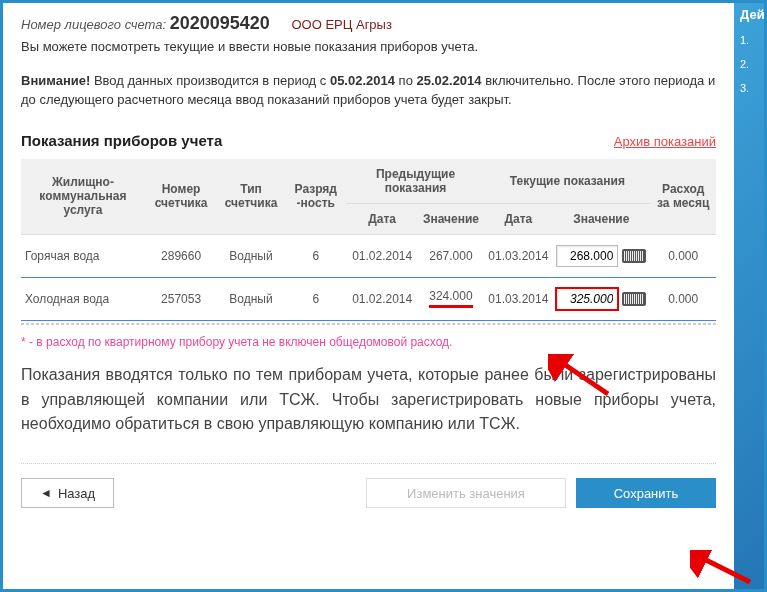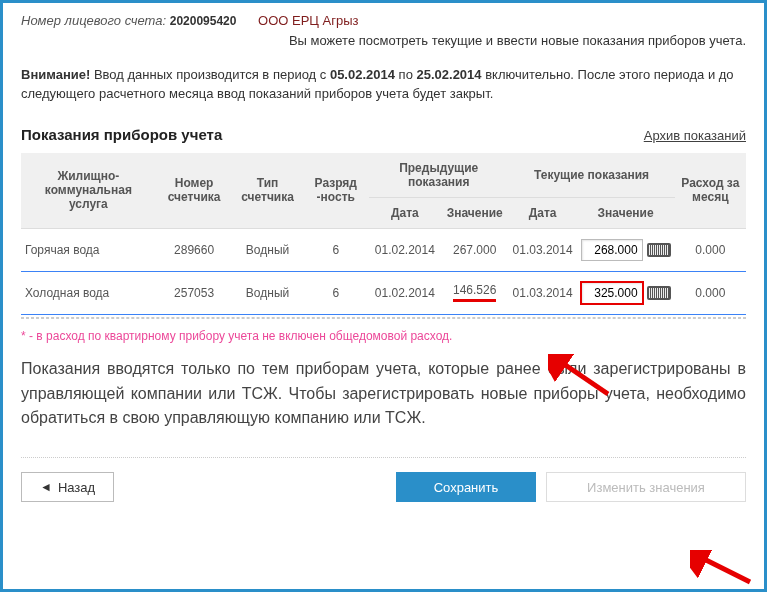--- a/index.html
+++ b/index.html
@@ -5,39 +5,39 @@
 * { box-sizing: border-box; margin: 0; padding: 0; }
 body { font-family: Arial, sans-serif; font-size: 13px; color: #333; background: #fff; }
 .wrapper { display: flex; width: 767px; height: 592px; border: 3px solid #2a8fc9; }
 .main { flex: 1; padding: 10px 18px; background: #fff; overflow: hidden; }
 .sidebar { width: 30px; background: linear-gradient(135deg, #3da3d9, #2476b5); color: #fff; font-size: 11px; padding: 4px 2px; }
 .sidebar .heading { font-weight: bold; font-size: 13px; margin-bottom: 8px; padding-left: 4px; }
 .sidebar ol { list-style: none; }
 .sidebar li { margin: 12px 0 0 4px; }
 .acct-row { margin-bottom: 4px; }
 .acct-label { color: #555; font-style: italic; }
-.acct-num { font-size: 12px; font-weight: bold; }
+.acct-num { font-size: 18px; font-weight: bold; }
 .org { margin-left: 18px; color: #7f1d1d; }
 .addr { font-size: 11px; color: #888; margin-bottom: 18px; }
-.intro { margin-bottom: 16px; line-height: 1.4; text-align: right; }
+.intro { margin-bottom: 16px; line-height: 1.4; }
 .notice { margin-bottom: 22px; line-height: 1.45; }
 .section-row { display: flex; justify-content: space-between; align-items: baseline; margin-bottom: 10px; }
 .section-title { font-size: 15px; font-weight: bold; color: #222; }
-.archive-link { color: #404040; text-decoration: underline; font-size: 13px; cursor: pointer; }
+.archive-link { color: #ef4444; text-decoration: underline; font-size: 13px; cursor: pointer; }
 table { width: 100%; border-collapse: collapse; font-size: 12px; margin-bottom: 2px; }
 thead { background: #f0f0f0; }
 th { padding: 8px 4px; color: #555; font-weight: bold; text-align: center; border-bottom: 1px solid #ddd; vertical-align: middle; }
 td { padding: 10px 4px; text-align: center; border-bottom: 1px solid #3b82f6; color: #555; }
 td.svc { text-align: left; padding-left: 4px; }
 .inp-cell { display: flex; align-items: center; justify-content: center; gap: 4px; }
 .reading-input { width: 62px; height: 22px; border: 1px solid #bbb; text-align: right; padding: 0 4px; font-size: 12px; box-shadow: inset 1px 1px 2px rgba(0,0,0,.1); }
 .kbd-icon { width: 24px; height: 14px; background: #555; border-radius: 2px; display: inline-block; position: relative; cursor: pointer; }
 .kbd-icon::before { content: ""; position: absolute; inset: 2px; background: repeating-linear-gradient(90deg, #eee 0 1px, #555 1px 2px), repeating-linear-gradient(0deg, #eee 0 1px, #555 1px 3px); }
 .underline-red { border-bottom: 3px solid #e60000; padding-bottom: 2px; display: inline-block; }
-.input-highlight { outline: 2px solid #e60000; outline-offset: -1px; }
+.input-highlight { outline: 2px solid #e60000; outline-offset: -1px; font-style: italic; }
 .ghost-border { border: 1px dashed #ccc; height: 0; margin: 0 0 10px; }
 .footnote { font-size: 12px; color: #ec4899; margin: 10px 0 14px; }
 .info-para { font-size: 16px; color: #444; line-height: 1.55; text-align: justify; margin-bottom: 26px; }
 .btn-row { display: flex; align-items: center; gap: 10px; margin-top: 6px; border-top: 1px dotted #ccc; padding-top: 14px; }
 .spacer { flex: 1; }
 .btn { height: 30px; padding: 0 18px; font-size: 13px; border: 1px solid #bbb; background: #fff; cursor: pointer; display: inline-flex; align-items: center; gap: 6px; }
 .btn.back { color: #333; }
 .btn.back .chev { font-size: 12px; }
 .btn.disabled { color: #bbb; border-color: #ddd; cursor: default; width: 200px; justify-content: center; }
 .btn.primary { background: #2a8fc9; color: #fff; border-color: #2a8fc9; width: 140px; justify-content: center; }
@@ -104,21 +104,21 @@
       </div>
     </td>
     <td>0.000</td>
           </tr>
           <tr>
     <td class="svc">Холодная вода</td>
     <td>257053</td>
     <td>Водный</td>
     <td>6</td>
     <td>01.02.2014</td>
-    <td><span class="underline-red">146.526</span></td>
+    <td><span class="underline-red">324.000</span></td>
     <td>01.03.2014</td>
     <td>
       <div class="inp-cell">
         <input class="reading-input input-highlight" value="325.000" style="">
         <span class="kbd-icon"></span>
       </div>
     </td>
     <td>0.000</td>
           </tr>
         </tbody>
@@ -127,26 +127,34 @@
 
     <p class="footnote">* - в расход по квартирному прибору учета не включен общедомовой расход.</p>
     <p class="info-para">Показания вводятся только по тем приборам учета, которые ранее были зарегистрированы в управляющей компании или ТСЖ. Чтобы зарегистрировать новые приборы учета, необходимо обратиться в свою управляющую компанию или ТСЖ.</p>
 
     <div class="btn-row">
       <button class="btn back">
         <span class="chev">◄</span>
         <span>Назад</span>
       </button>
       <div class="spacer"></div>
+      <button class="btn disabled">Изменить значения</button>
       <button class="btn primary">Сохранить</button>
-      <button class="btn disabled">Изменить значения</button>
     </div>
 
   </div>
 
+  <div class="sidebar">
+    <div class="heading">Дей</div>
+    <ol>
+      <li>1.</li>
+      <li>2.</li>
+      <li>3.</li>
+    </ol>
+  </div>
 </div>
 
 <div class="arrow aw1">
   <svg width="70" height="50">
       <defs>
         <marker id="ah1" markerWidth="8" markerHeight="8" refX="2" refY="4" orient="auto">
           <polygon points="0,0 8,4 0,8" fill="#e60000"></polygon>
         </marker>
       </defs>
       <line x1="60" y1="40" x2="10" y2="6" stroke="#e60000" stroke-width="5" marker-end="url(#ah1)"></line>

